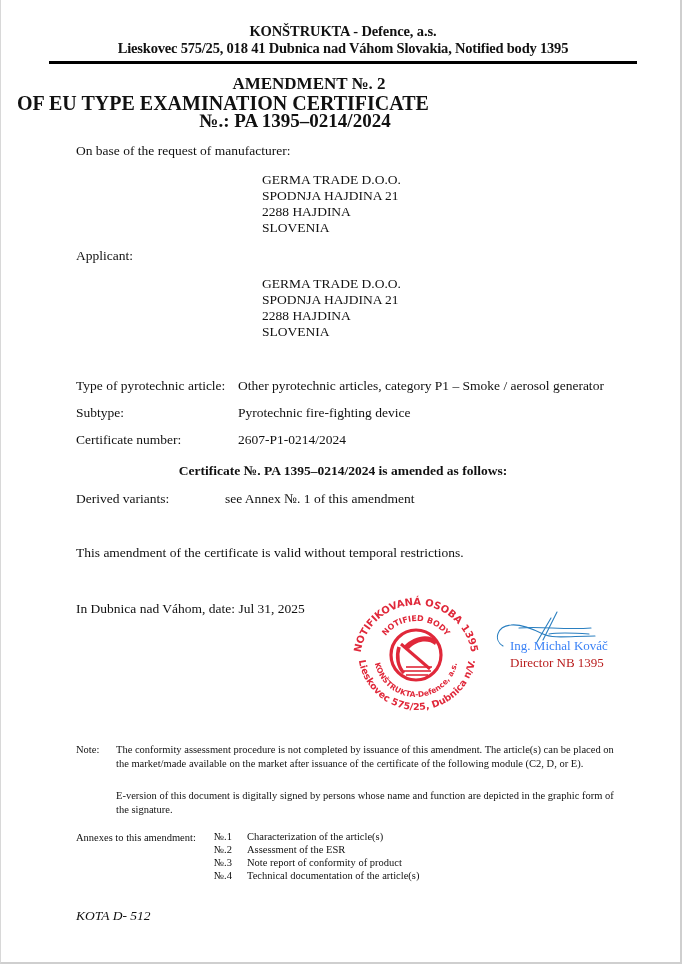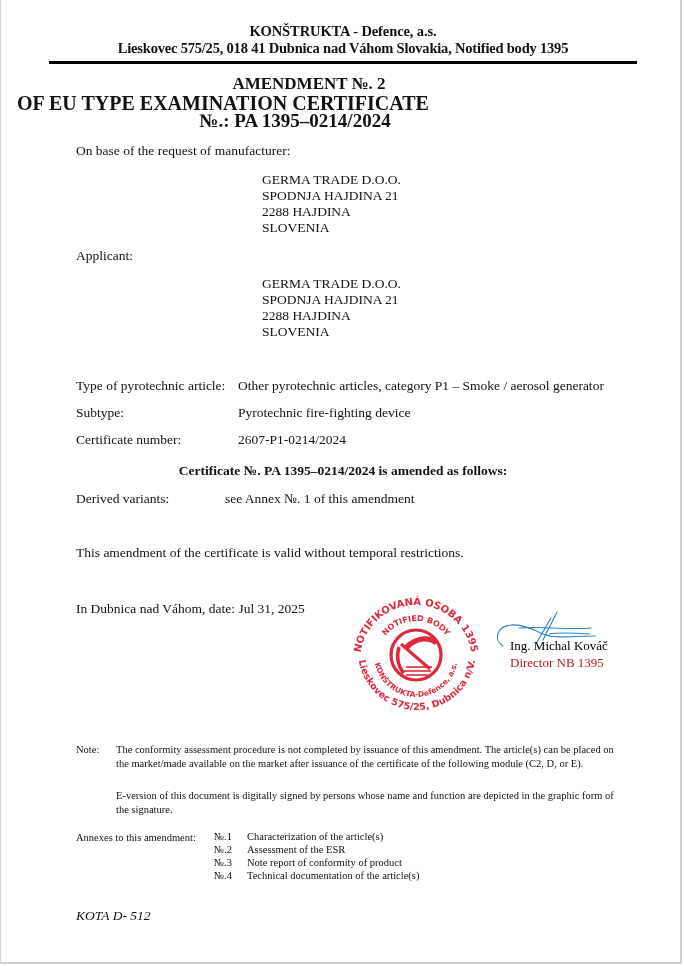--- a/index.html
+++ b/index.html
@@ -17,21 +17,21 @@
     .t1 { left: 0; width: 616px; text-align: center; top: 74px; font-size: 17px; font-weight: bold; }
     .t2 { left: 16px; width: 684px; text-align: left; top: 92px; font-size: 20px; font-weight: bold; }
     .t3 { left: 0; width: 588px; text-align: center; top: 110px; font-size: 19px; font-weight: bold; }
     .addr { left: 261px; font-size: 13.5px; line-height: 16px; }
     .lbl { left: 75px; font-size: 13.5px; }
     .center-bold { left: 0; width: 684px; text-align: center; font-size: 13.5px; font-weight: bold; }
     .small { font-size: 10.5px; line-height: 14px; }
     .note-text { left: 115px; width: 510px; white-space: normal; }
     .stamp { position: absolute; left: 343px; top: 589px; width: 143px; height: 130px; }
     .signature { position: absolute; left: 490px; top: 606px; width: 120px; height: 45px; }
-    .sig-name { left: 509px; top: 638px; font-size: 13px; color: #000000; }
+    .sig-name { left: 509px; top: 638px; font-size: 13px; color: #3b82f6; }
     .sig-title { left: 509px; top: 655px; font-size: 13px; color: #b91c1c; }
     .annex-no { left: 213px; font-size: 10.5px; }
     .annex-txt { left: 246px; font-size: 10.5px; }
     .footer-code { left: 75px; top: 908px; font-size: 13.5px; font-style: italic; }
   </style>
 </head>
 <body>
 
 <div class="page">
 

